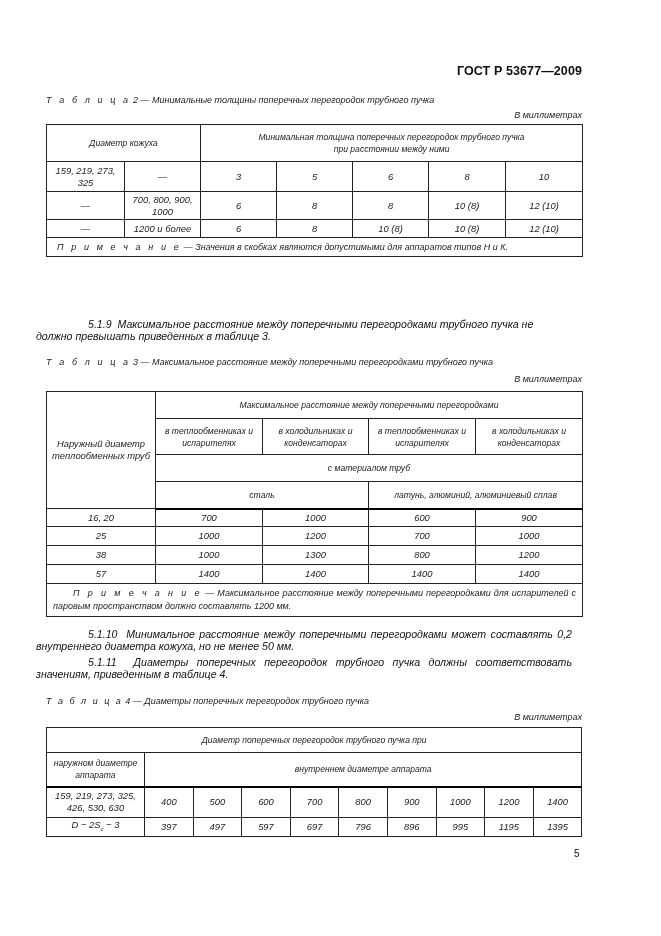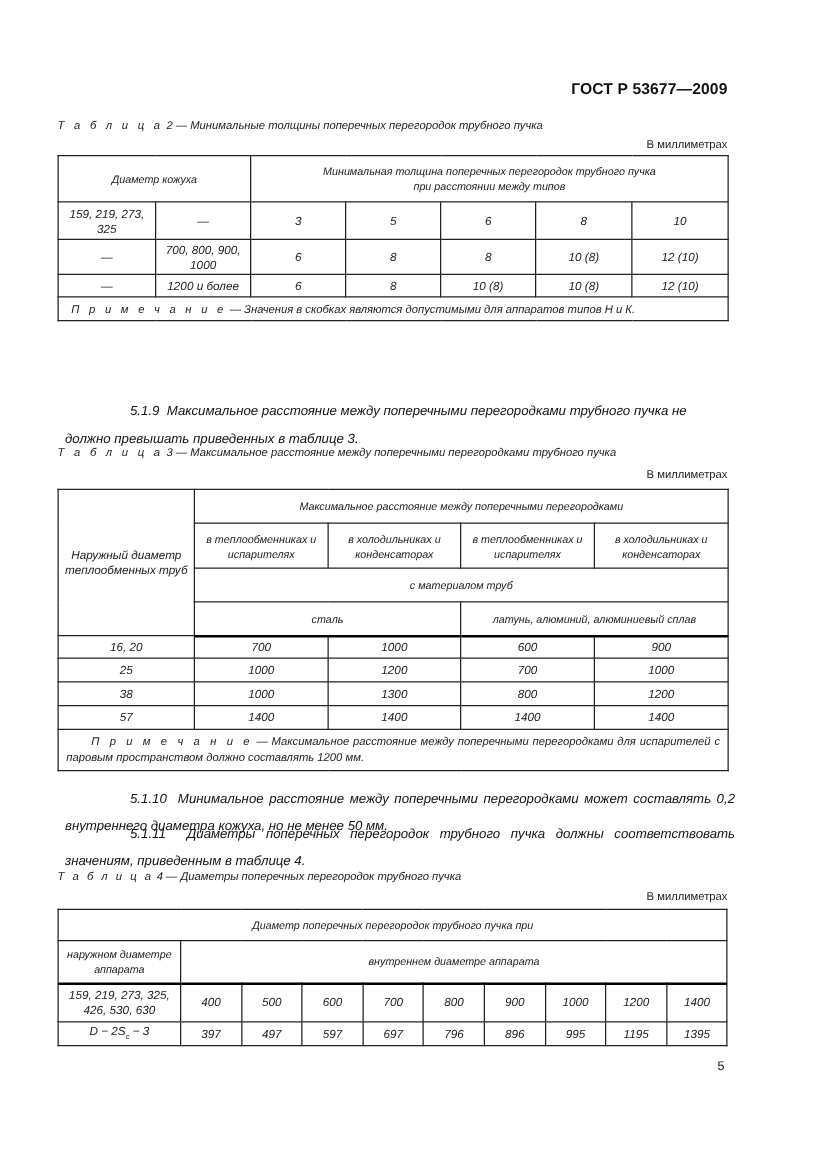--- a/index.html
+++ b/index.html
@@ -2,22 +2,22 @@
 <html><head>
 <meta charset="utf-8">
 <style>
   html, body { margin:0; padding:0; background:#ffffff; }
   body { width:661px; height:936px; position:relative; overflow:hidden;
          font-family:"Liberation Sans", sans-serif; color:#111; }
   .abs { position:absolute; }
   .hdr { right:79px; top:64px; font-size:12.5px; font-weight:bold; letter-spacing:0.1px; }
   .cap { font-size:9px; font-style:italic; color:#222; white-space:nowrap; }
   .cap .sp { letter-spacing:2.6px; }
-  .units { font-size:9px; color:#222; right:79px; white-space:nowrap;margin-left:36px; }
-  .para { font-size:10.6px; font-style:italic; color:#111; line-height:22px; left:52px; width:536px; }
+  .units { font-size:9px; font-style:italic; color:#222; right:79px; white-space:nowrap;margin-left:36px; }
+  .para { font-size:10.6px; font-style:italic; color:#111; line-height:12px; left:36px; width:536px; }
   .para .ind { display:inline-block; width:52px; }
   table { border-collapse:collapse; position:absolute; left:46px; table-layout:fixed; }
   td { border:1px solid #222; font-size:8.6px; font-style:italic; text-align:center;
        vertical-align:middle; padding:0 3px; color:#222; line-height:12px; }
   td.big { font-size:9.4px; }
   tr.thick td { border-bottom:2.5px solid #000; }
   td.note { text-align:left; padding-left:10px; font-size:9px; }
   td.note2 { text-align:justify; padding:3px 6px; font-size:9px; line-height:13px; text-indent:20px; }
   .sp2 { letter-spacing:2.6px; }
   .pg { left:574px; top:848px; font-size:10px; }
@@ -37,21 +37,21 @@
       <col style="width:76px">
       <col style="width:76px">
       <col style="width:76px">
       <col style="width:76px">
       <col style="width:77px">
       <col style="width:77px">
     </colgroup>
   <tbody>
       <tr style="height:37px">
     <td colspan="2">Диаметр кожуха</td>
-    <td colspan="5"><span>Минимальная толщина поперечных перегородок трубного пучка</span><br><span>при расстоянии между типов</span></td>
+    <td colspan="5"><span>Минимальная толщина поперечных перегородок трубного пучка</span><br><span>при расстоянии между ними</span></td>
   </tr>
   <tr style="height:30px">
     <td class="big">159, 219, 273, 325</td>
         <td class="big">—</td>
         <td class="big">3</td>
         <td class="big">5</td>
         <td class="big">6</td>
         <td class="big">8</td>
         <td class="big">10</td>
   </tr>

